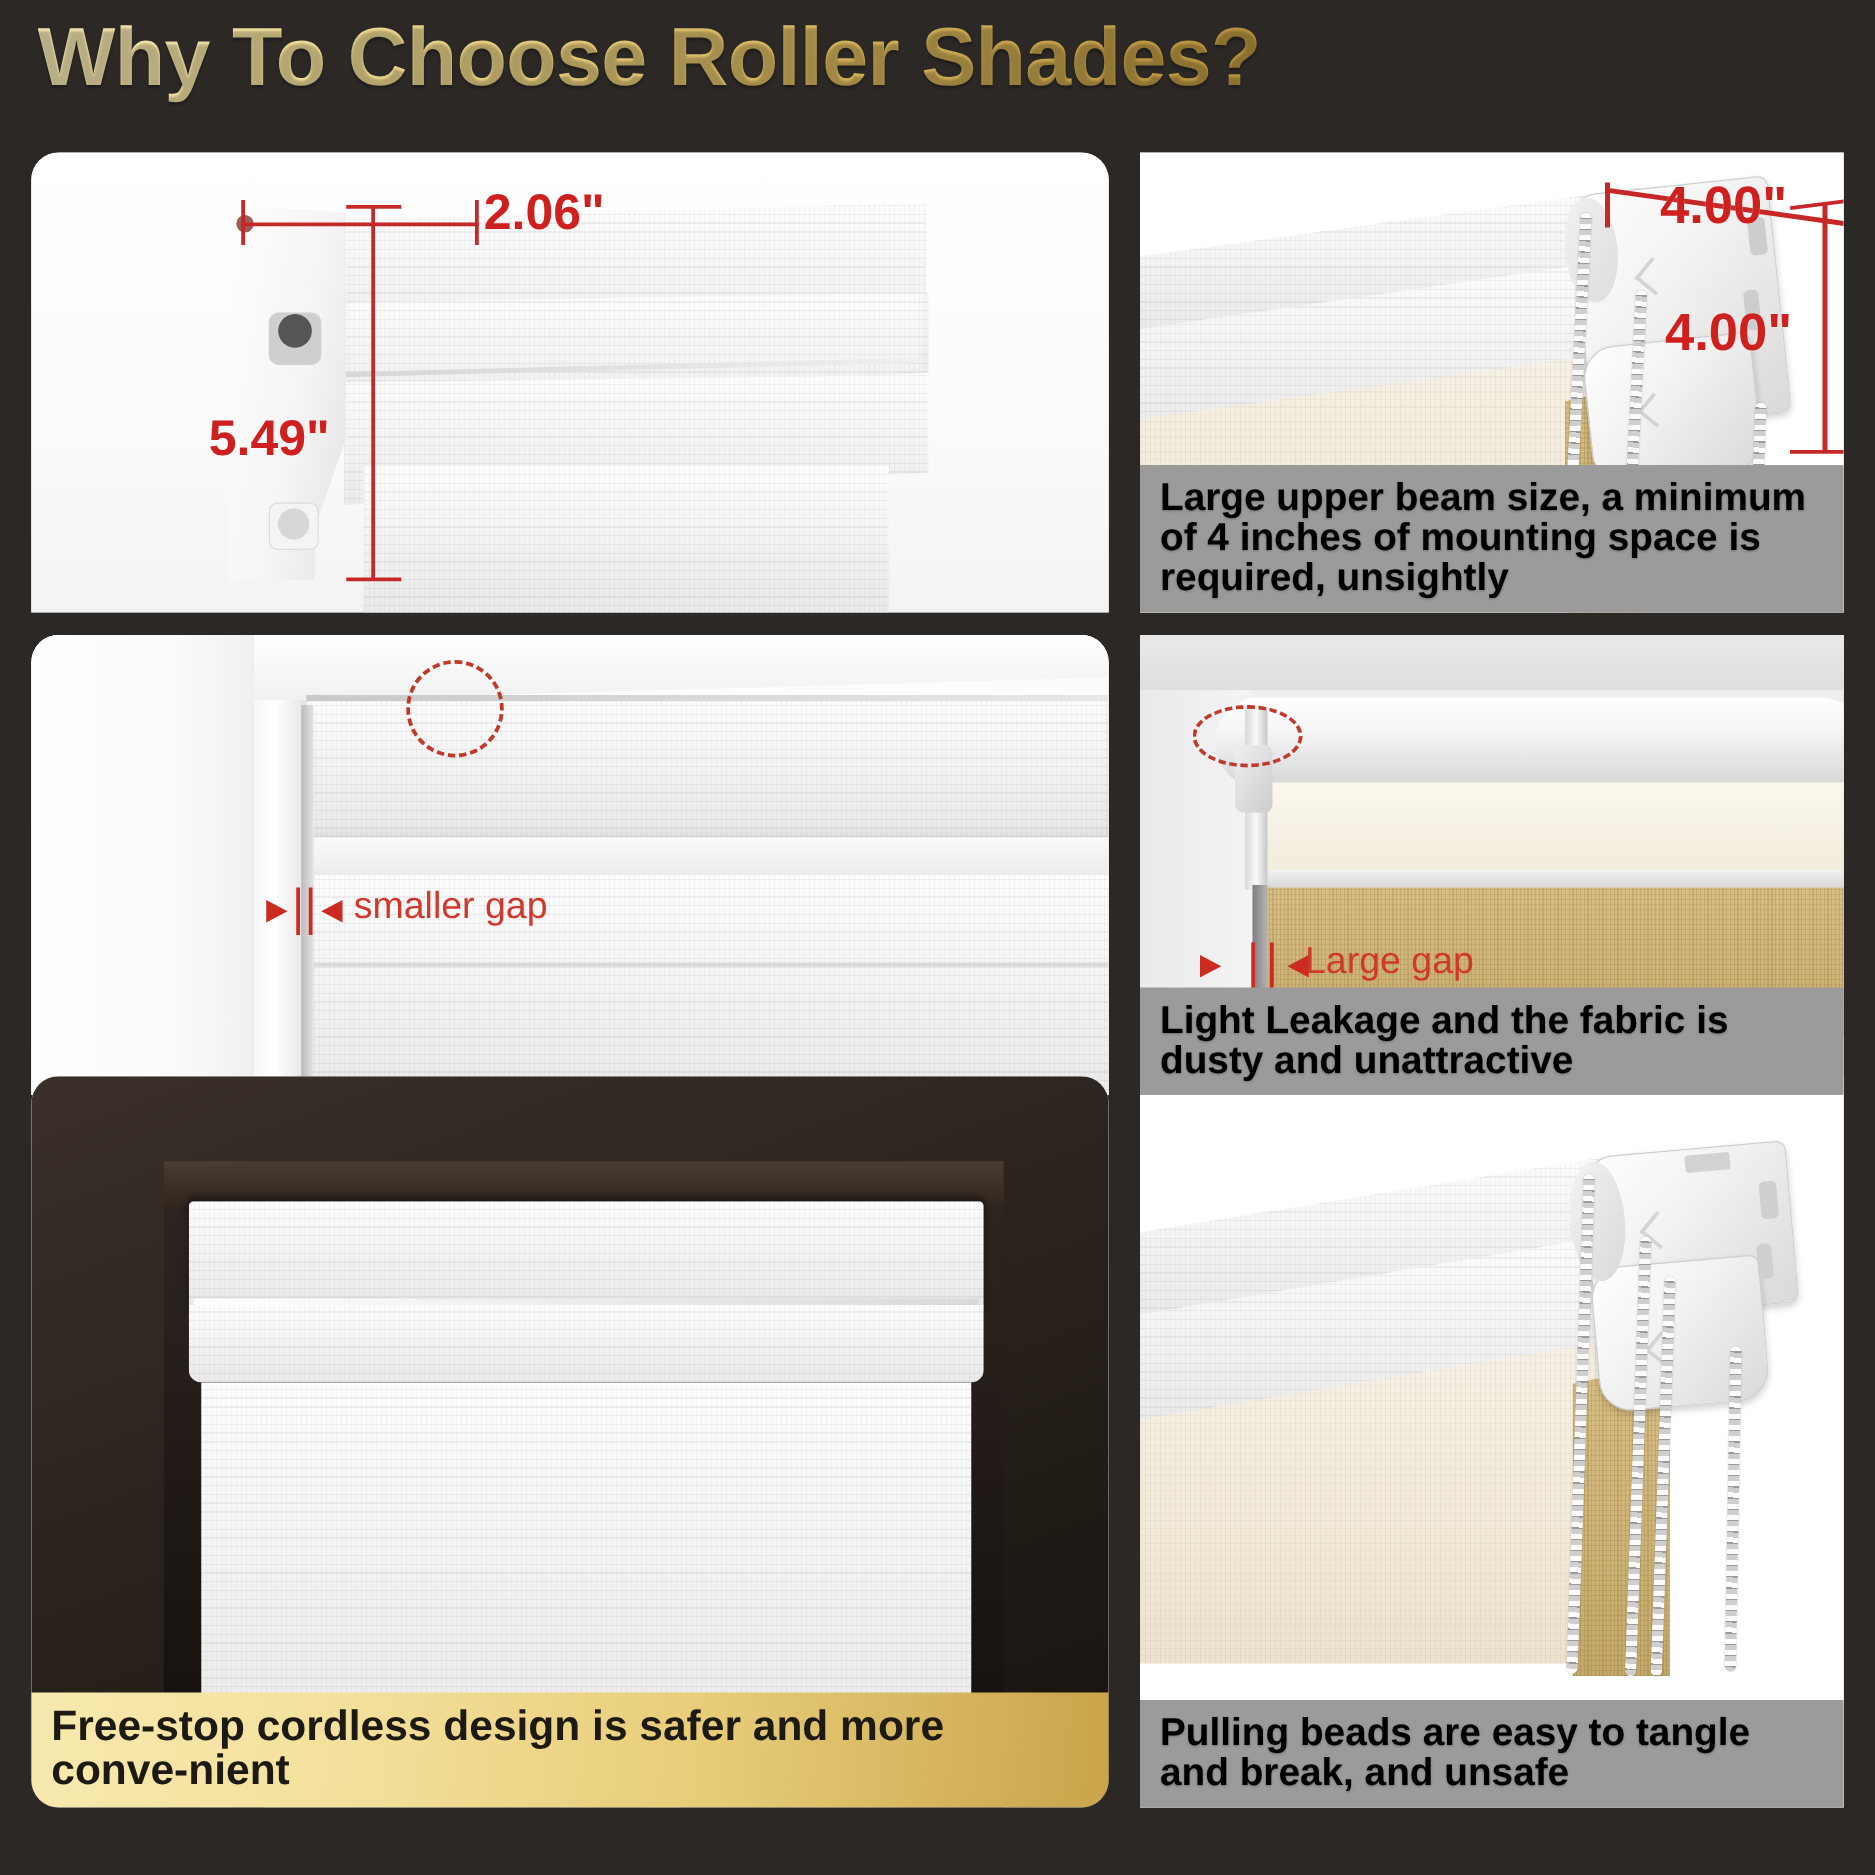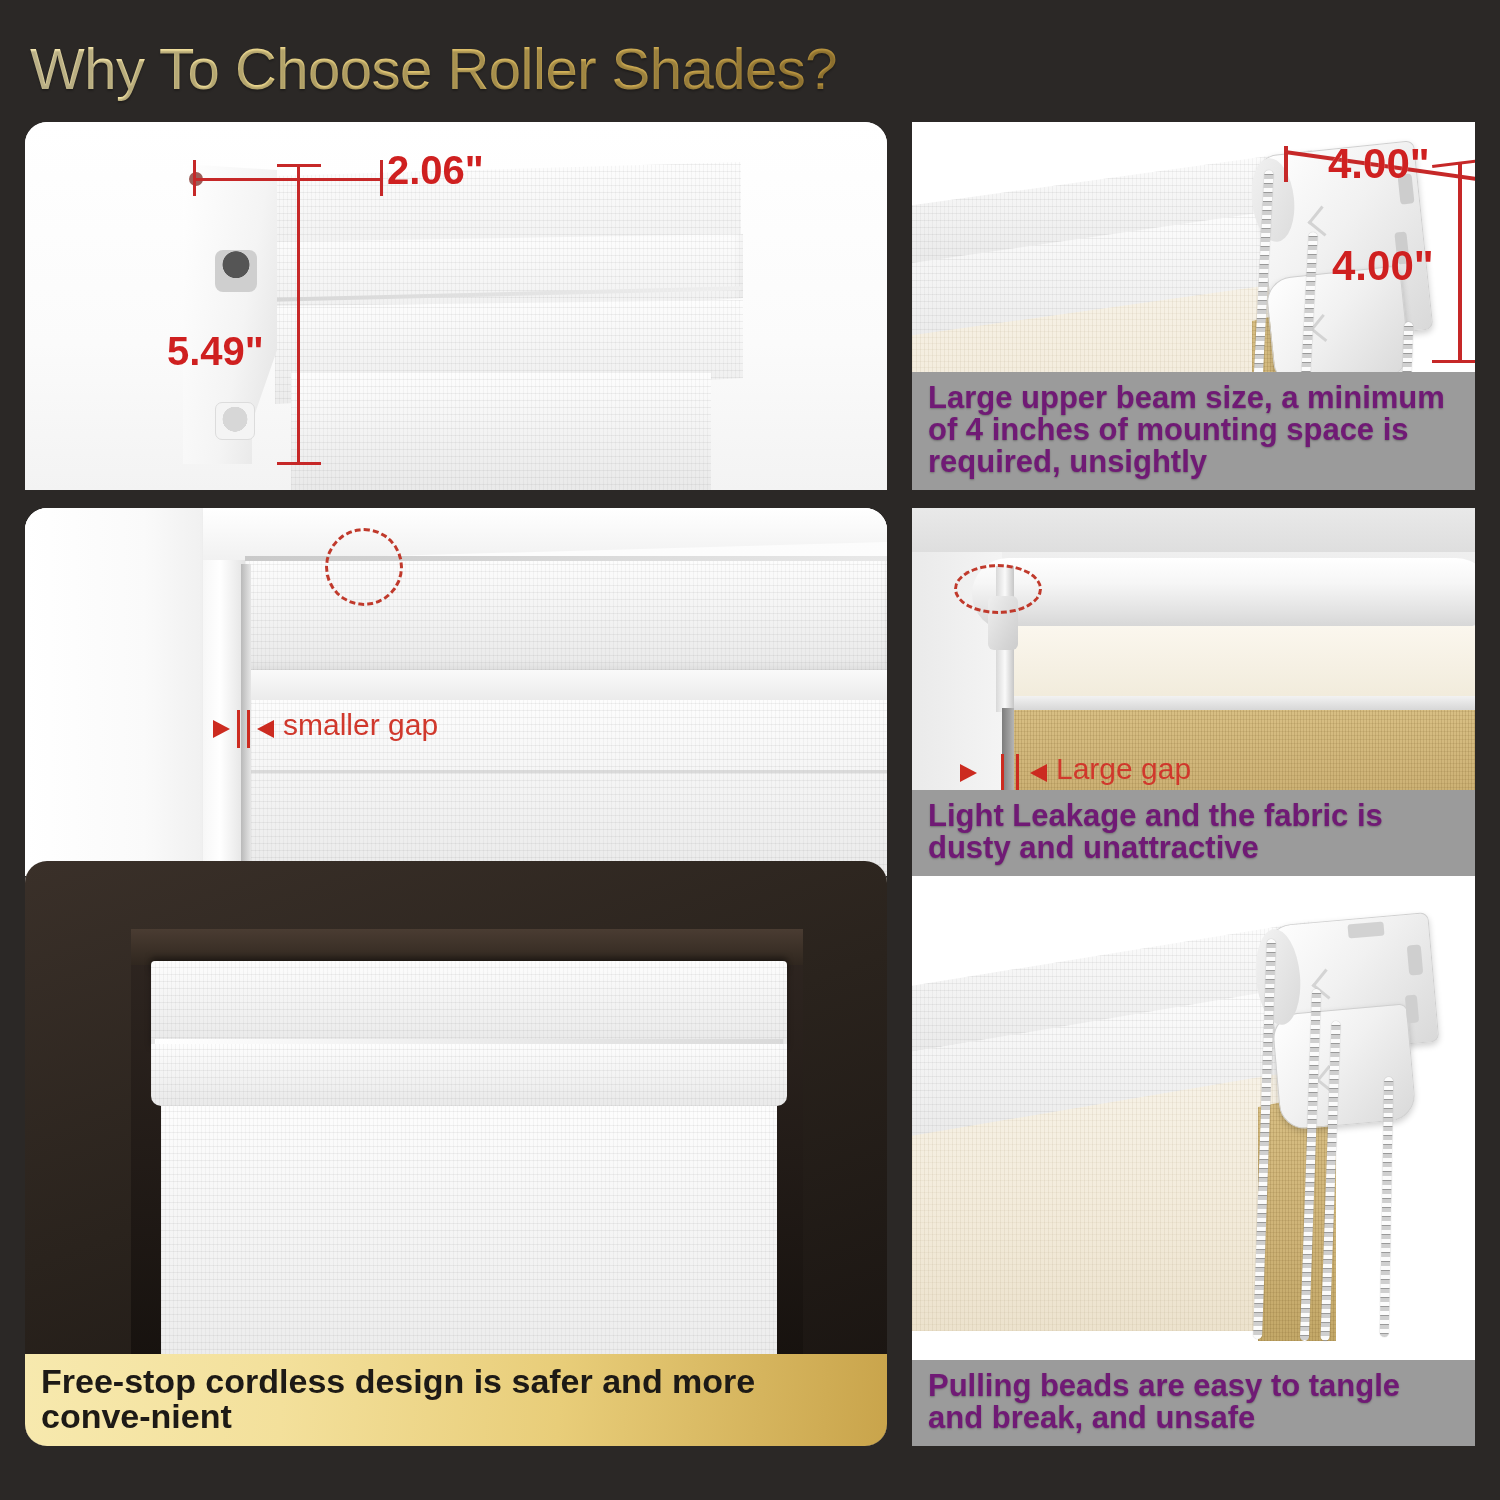--- a/index.html
+++ b/index.html
@@ -6,22 +6,22 @@
   html, body {
     width: 1500px; height: 1500px;
     background: #2b2826;
     font-family: "Liberation Sans", sans-serif;
     overflow: hidden;
   }
   .page { position: relative; width: 1500px; height: 1500px; background: #2b2826; }
 
   
   .title {
-    position: absolute; left: 30px; top: 26px;
-    font-size: 58px; font-weight: normal; letter-spacing: -0.5px;
+    position: absolute; left: 30px; top: 2px;
+    font-size: 66px; font-weight: bold; letter-spacing: -0.5px;
     line-height: 86px;
     background: linear-gradient(100deg, #f6e9b4 0%, #f0dd95 25%, #d9b85e 62%, #b8923c 100%);
     -webkit-background-clip: text; background-clip: text;
     -webkit-text-fill-color: transparent; color: #d9b85e;
     white-space: nowrap;
     text-shadow: 0 2px 2px rgba(0,0,0,0.25);
   }
 
   
   .panel { position: absolute; overflow: hidden; background: #fff; }
@@ -43,21 +43,21 @@
     font-weight: bold; line-height: 1.03;
     z-index: 9;
   }
   .caption.gold {
     background: linear-gradient(95deg, #f7e9ae 0%, #f3e09b 30%, #e8cd79 62%, #c9a44b 100%);
     color: #1d1a16;
     border-radius: 0 0 20px 20px;
   }
   .panel.left.r1 .caption.gold,
   .panel.left.r2 .caption.gold { border-radius: 0 0 20px 20px; }
-  .caption.gray { background: #9b9b9b; color: #701a75;
+  .caption.gray { background: #9b9b9b; color: #000000;
     text-shadow: 0 1px 2px rgba(0,0,0,0.28); }
   .cap-l { font-size: 34px; }
   .cap-r { font-size: 31px; }
 
   
   .wall { position: absolute; }
 
   
   .linen {
     background:
@@ -255,21 +255,21 @@
                   background:linear-gradient(120deg,#efefef,#cccccc);"></div>
       <div style="position:absolute;left:90px;top:200px;width:12px;height:120px;
                   background:linear-gradient(90deg,#7d7d7d,#b5b5b5);"></div>
 
       <div class="dashring" style="left:42px;top:56px;width:88px;height:50px;"></div>
 
       <div class="arrow-r" style="left:48px;top:256px;"></div>
       <div class="tick" style="left:89px;top:246px;height:38px;"></div>
       <div class="tick" style="left:104px;top:246px;height:38px;"></div>
       <div class="arrow-l" style="left:118px;top:256px;"></div>
-      <div class="gaptxt" style="left:144px;top:244px;">Large gap</div>
+      <div class="gaptxt" style="left:132px;top:244px;">Large gap</div>
     </div>
 
     <div class="caption gray cap-r">Light Leakage and the fabric is dusty and unattractive</div>
   </div>
 
   <div class="panel left r3">
     <div class="photo" style="background:linear-gradient(160deg,#3a3029 0%,#2a231d 45%,#181310 100%);">
 
       <div style="position:absolute;left:106px;top:68px;width:672px;height:517px;
                   background:linear-gradient(180deg,#2f2621 0%,#120e0b 100%);"></div>

